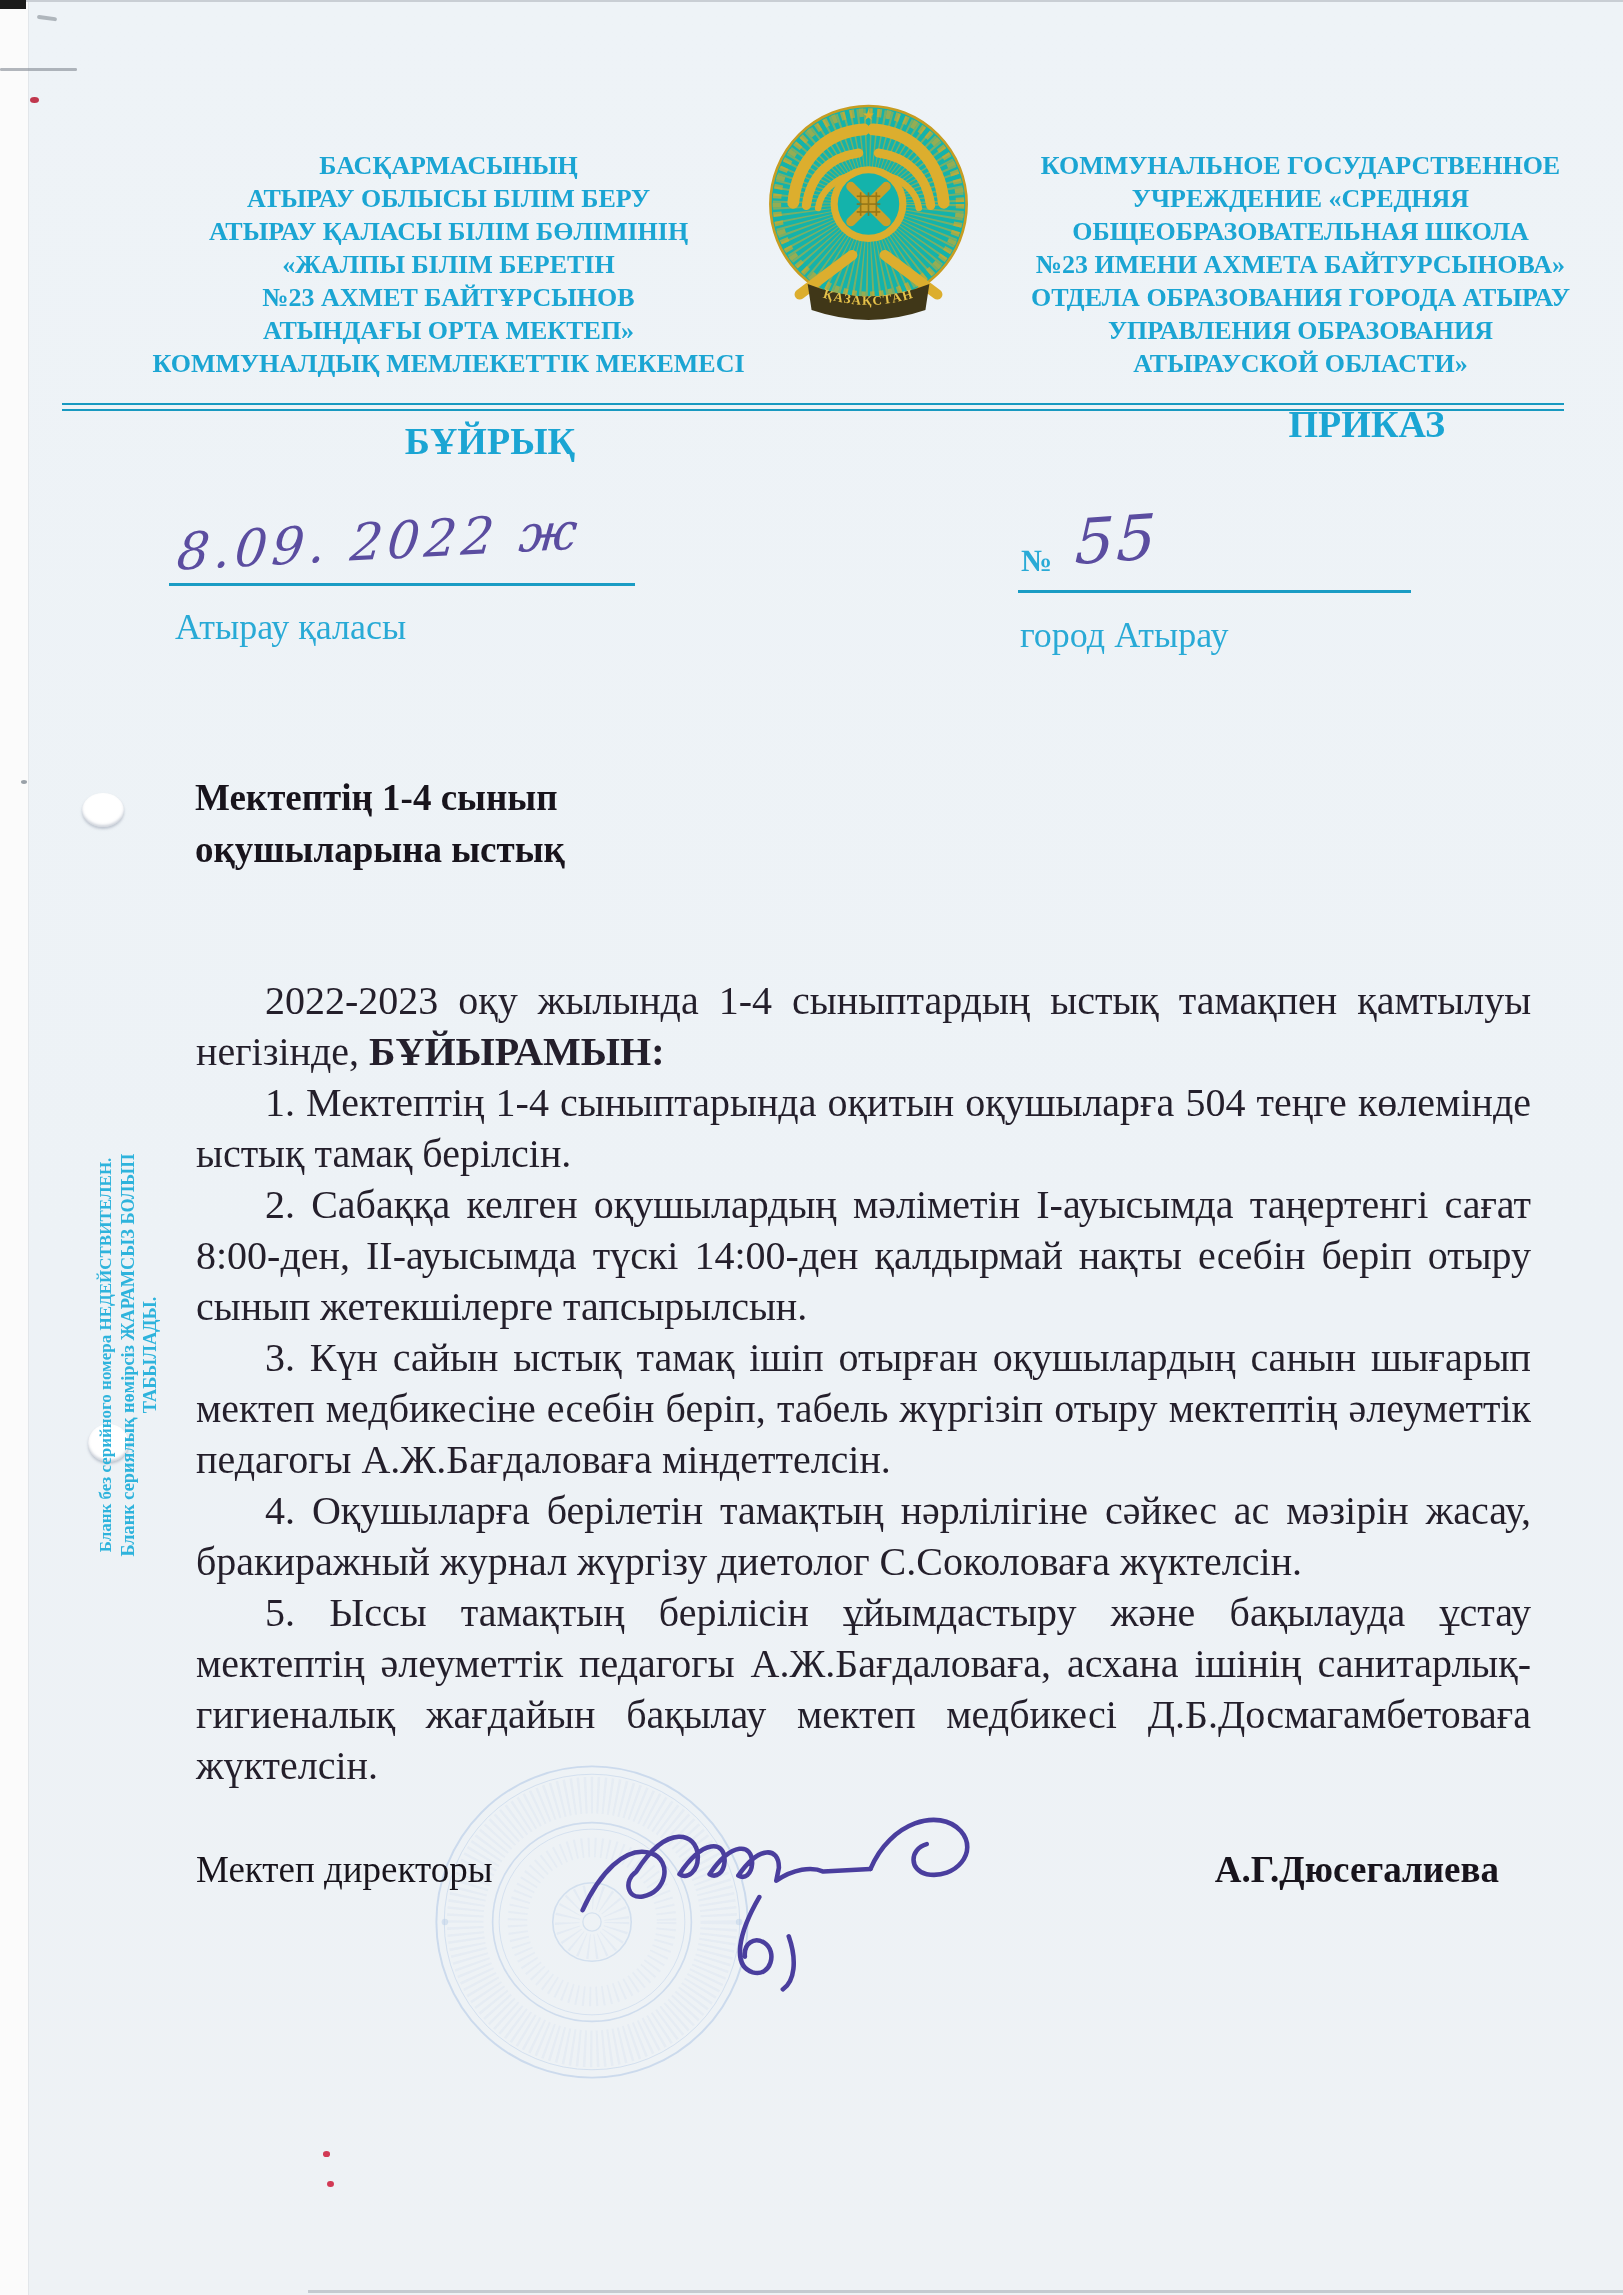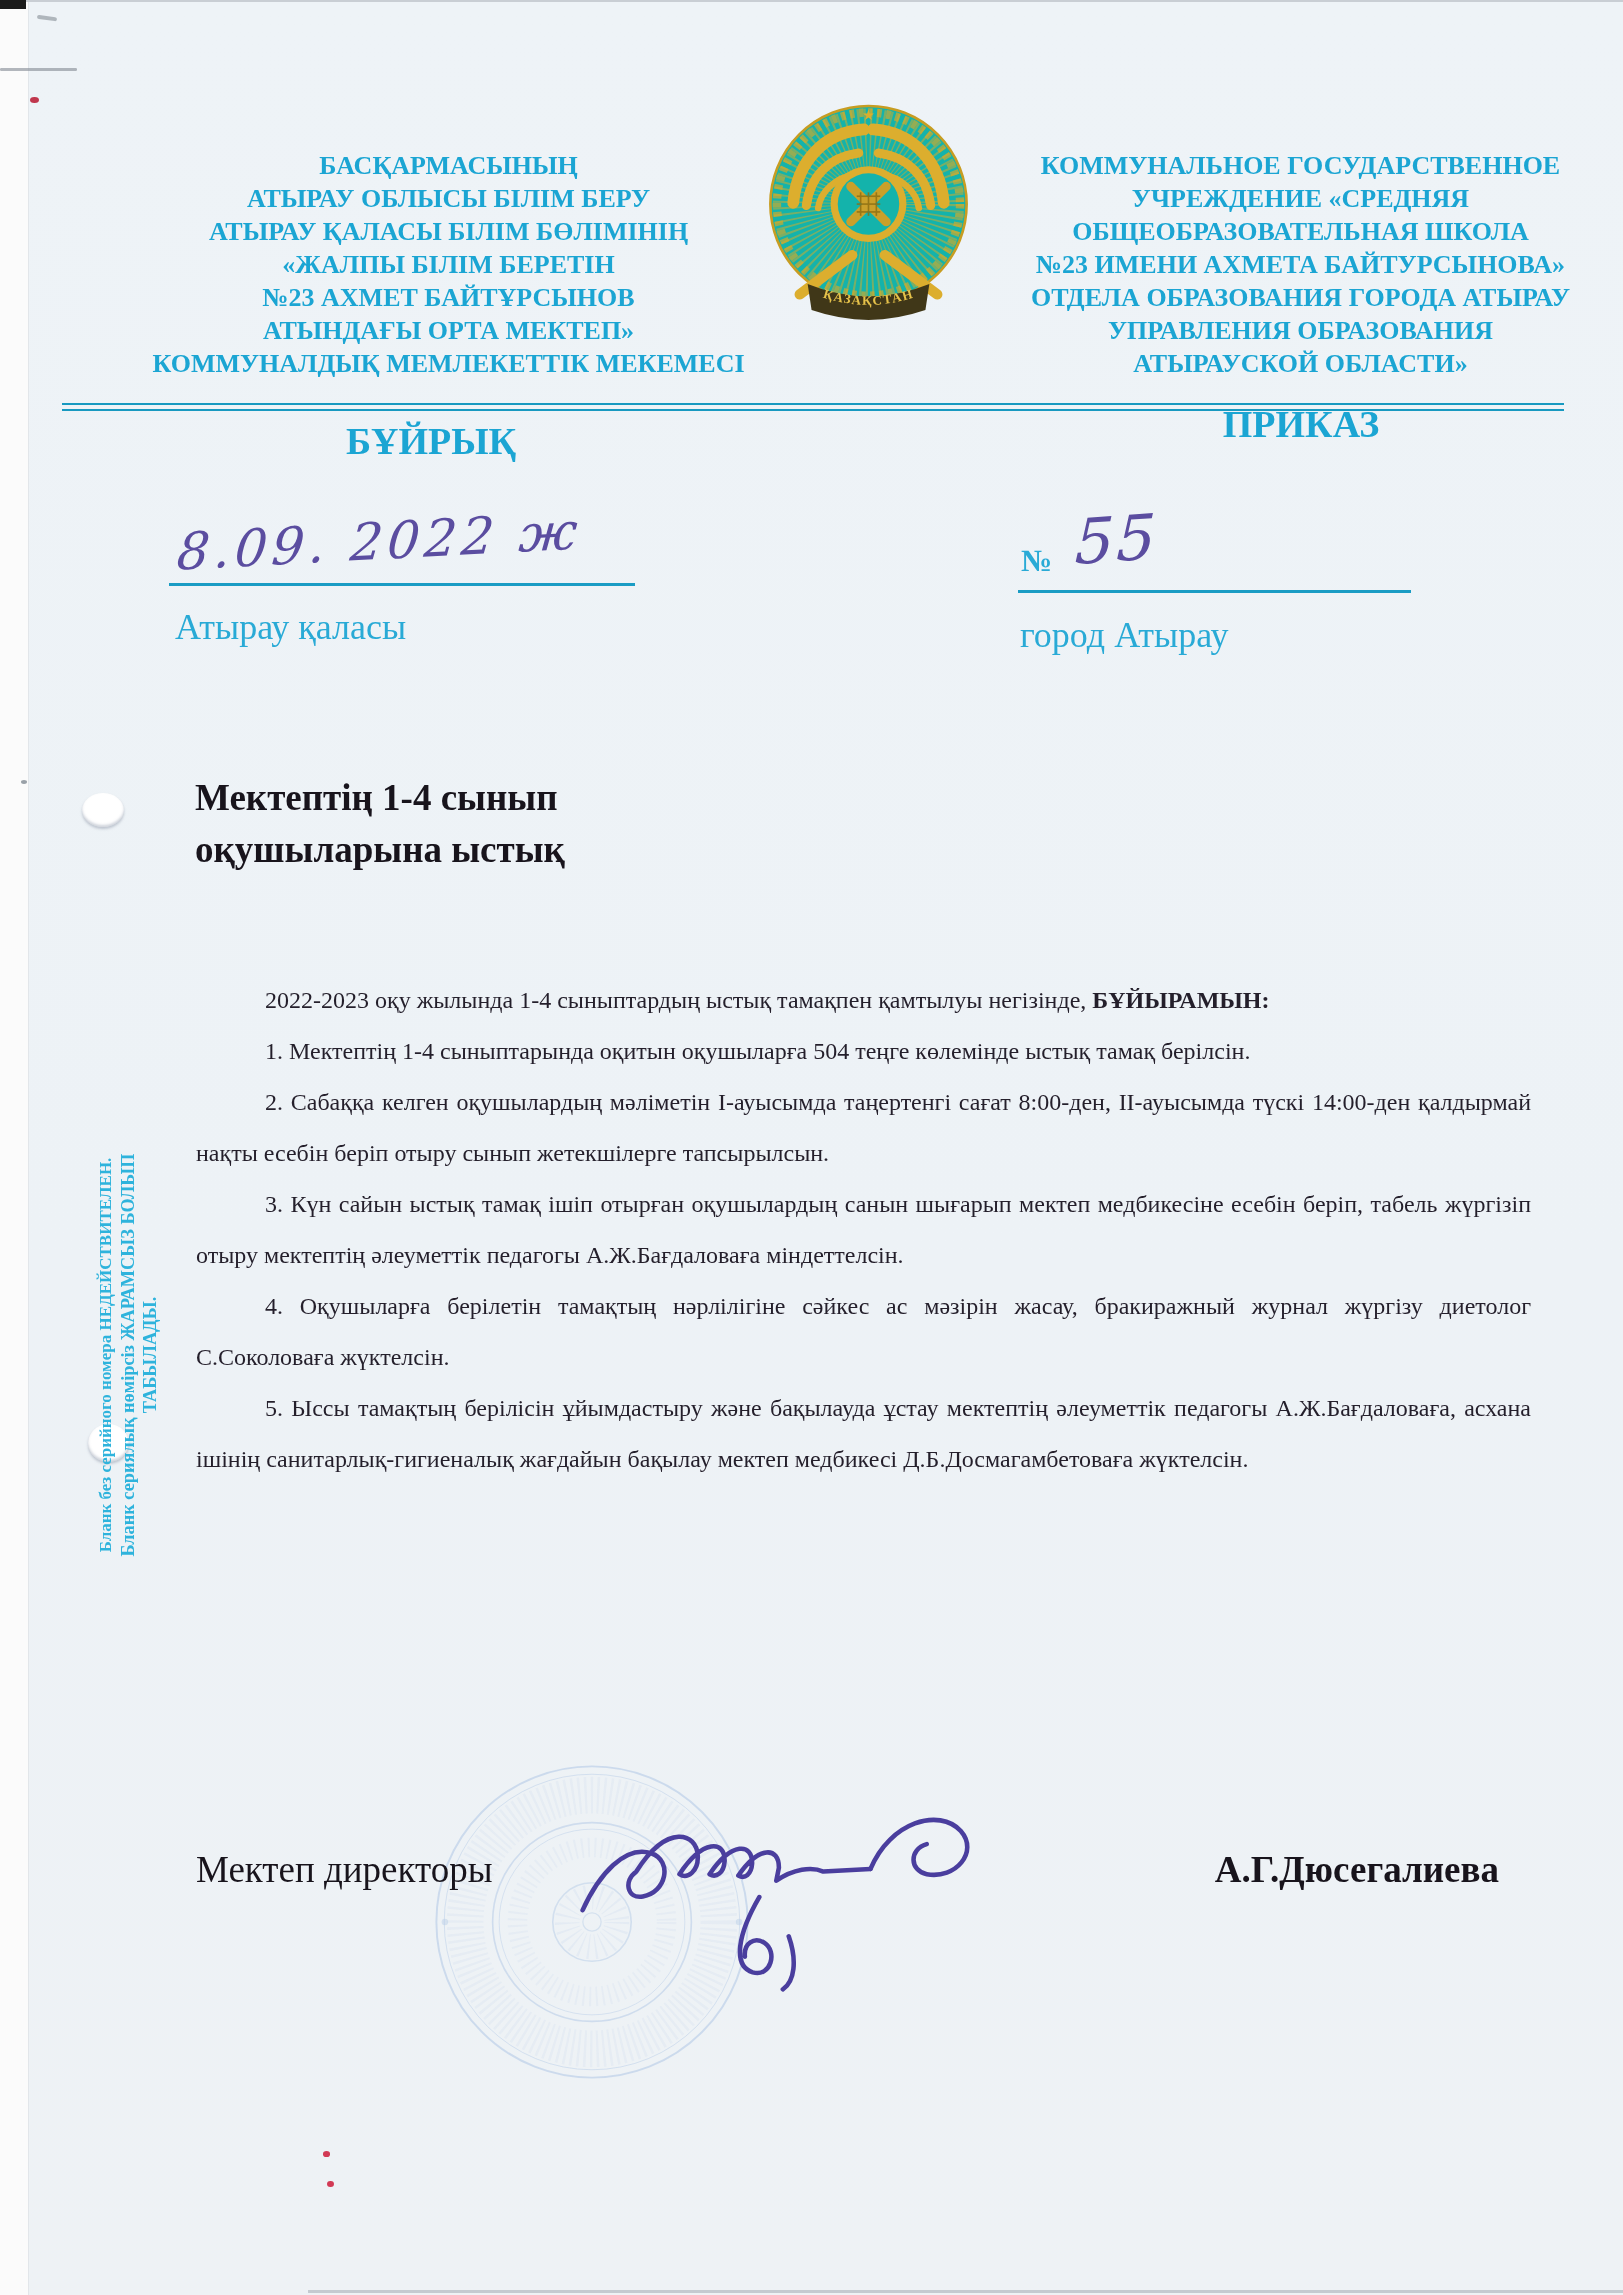--- a/index.html
+++ b/index.html
@@ -25,40 +25,40 @@
   .colon-dot.d1{left:323px;top:2151px;width:7.2px;height:5.9px;}
   .colon-dot.d2{left:327px;top:2181px;width:6.5px;height:5.9px;}
 
   
   .hdr-block{position:absolute;width:655px;text-align:center;font-weight:bold;
              color:#1ba5d3;font-size:26px;line-height:33px;}
   .hdr-left{left:121px;top:149px;}
   .hdr-right{left:973px;top:149px;}
   .rule-double{position:absolute;left:62px;top:403px;width:1502px;height:3.9px;
                border-top:2.6px solid #1899c0;border-bottom:2px solid #1899c0;}
-  .order-word{position:absolute;font-weight:bold;color:#1ba5d3;font-size:38px;width:288px;text-align:center;}
+  .order-word{position:absolute;font-weight:bold;color:#1ba5d3;font-size:38px;width:288px;text-align:right;}
   .order-kk{left:287px;top:419px;}
   .order-ru{left:1157px;top:402px;}
 
   
   .handwrite{position:absolute;color:#5b4da0;font-family:"DejaVu Serif",serif;font-style:italic;}
   .hw-date{left:177px;top:512px;font-size:51px;letter-spacing:4.6px;transform:rotate(-3deg) skewX(-8deg);}
   .hw-num{left:1075px;top:503px;font-size:62px;letter-spacing:2px;transform:rotate(-4deg) skewX(-6deg);}
   .underline{position:absolute;height:2.6px;background:#1a9cc4;}
   .ul-date{left:169px;top:583px;width:466px;}
   .ul-num{left:1018px;top:590px;width:393px;}
   .cyan-label{position:absolute;color:#29aad6;font-size:36px;}
   .lbl-place-kk{left:175px;top:606px;}
   .lbl-place-ru{left:1020px;top:614px;}
   .num-sign{position:absolute;left:1021px;top:543px;color:#29aad6;font-size:31px;font-weight:bold;}
 
   
   .doc-title{position:absolute;left:195px;top:772px;font-size:37px;line-height:52px;
              font-weight:bold;color:#18141c;}
-  .doc-body{position:absolute;left:196px;top:975px;width:1335px;font-size:24px;line-height:51px;
+  .doc-body{position:absolute;left:196px;top:975px;width:1335px;font-size:40px;line-height:51px;
             text-align:justify;color:#241f2b;}
   .doc-body p{margin:0;text-indent:69px;}
   .doc-body b{font-weight:bold;}
 
   
   .sig-role{position:absolute;left:196px;top:1848px;font-size:37px;font-weight:normal;color:#18141c;}
   .sig-name{position:absolute;left:1191px;top:1848px;width:308px;text-align:right;
             font-size:37px;font-weight:bold;color:#18141c;}
   .stamp-svg{position:absolute;left:422px;top:1752px;opacity:.55;}
   .sign-svg{position:absolute;left:563px;top:1776px;}

